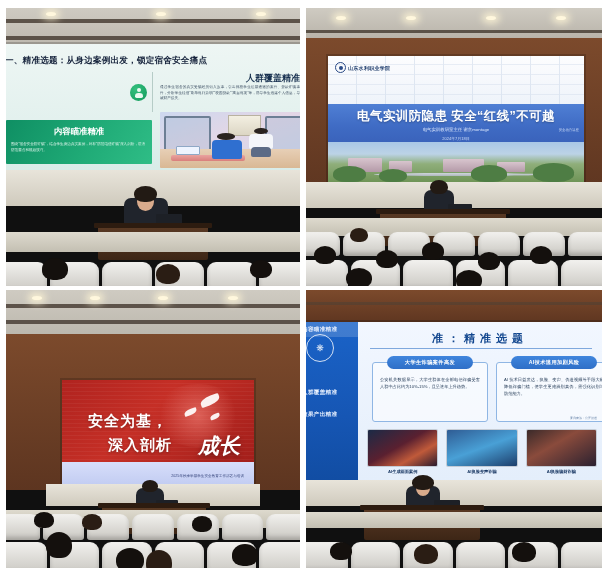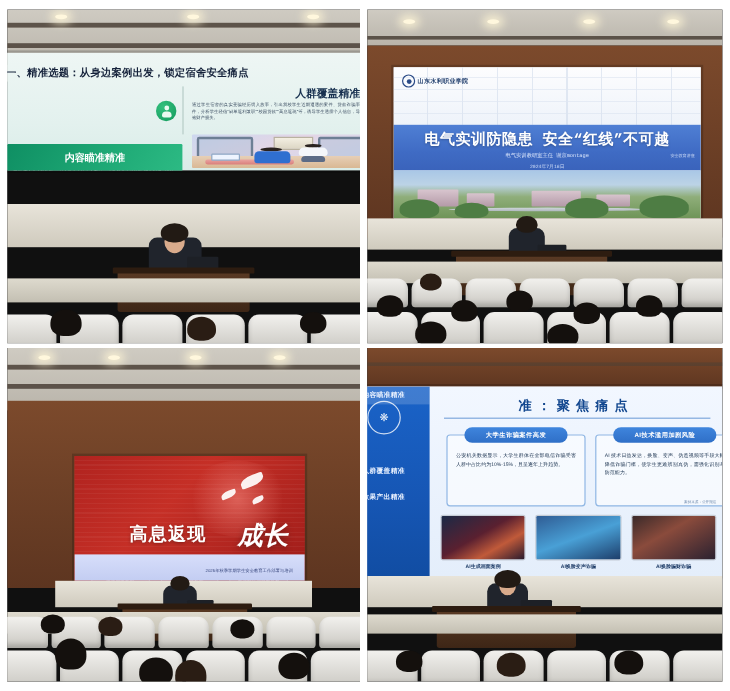--- a/index.html
+++ b/index.html
@@ -59,21 +59,21 @@
   .il-floor{position:absolute;left:0;right:0;bottom:0;height:34%;background:linear-gradient(#e7cfb6,#d9b894);}
   .il-bunk{position:absolute;border:2px solid #6d7f95;border-radius:2px;background:rgba(160,180,205,.35);}
   .il-desk{position:absolute;border-radius:2px;background:linear-gradient(#e9a3a0,#d97f7c);}
   .il-lap{position:absolute;background:#eef4ff;border:1px solid #8fa8c6;border-radius:1px;}
   .il-person{position:absolute;}
   .il-head{position:absolute;border-radius:50%;background:#2a2320;}
   .il-torso{position:absolute;border-radius:4px 4px 2px 2px;}
   .il-win{position:absolute;background:linear-gradient(#f3efe2,#dcd6c4);border:1px solid #b9b2a0;}
 
   
-  .s2{background:#eef2f8;font-family:Liberation Mono, monospace;}
+  .s2{background:#eef2f8;}
   .s2 .hdr{position:absolute;left:0;right:0;top:0;height:38%;
      background:linear-gradient(180deg,#fdfdfe,#eef3fa);}
   .s2 .hdr-grid{position:absolute;inset:0;opacity:.5;
      background:repeating-linear-gradient(90deg,transparent 0 28px,#c9d6e8 28px 29px),
                 repeating-linear-gradient(0deg,transparent 0 9px,#d5dfee 9px 10px);}
   .s2 .logo{position:absolute;left:7px;top:6px;display:flex;align-items:center;gap:2px;}
   .s2 .logo-mark{width:9px;height:9px;border-radius:50%;border:1.2px solid #2a4a86;
      display:flex;align-items:center;justify-content:center;}
   .s2 .logo-mark i{width:4px;height:4px;border-radius:50%;background:#2a4a86;display:block;}
   .s2 .logo-text{font-size:5px;font-weight:700;color:#23406f;letter-spacing:.3px;}
@@ -152,21 +152,21 @@
   <div class="cell cell-tl">
     <div class="photo">
       <div class="ceiling" style="height:46px;"></div>
       <div class="ceil-beam" style="top:11px;height:4px;"></div>
       <div class="ceil-beam" style="top:28px;height:4px;"></div>
       <div class="downlight" style="left:40px;top:4px;"></div>
       <div class="downlight" style="left:150px;top:4px;"></div>
       <div class="downlight" style="left:250px;top:4px;"></div>
       <div class="wall-panel" style="left:0;top:46px;right:0;height:14px;"></div>
 
-      <div class="screen s1" style="left:-4px;top:36px;width:302px;height:98px;">
+      <div class="screen s1" style="left:-4px;top:36px;width:302px;height:126px;">
         <div class="s1-title">一、精准选题：从身边案例出发，锁定宿舍安全痛点</div>
         <div class="divider"></div>
         <div class="circ"></div>
         <div class="case-title">人群覆盖精准</div>
         <div class="case-body">通过学生宿舍的真实受骗经历切入故事，引出我校学生近期遭遇的案件、贷款诈骗事件，分析学生轻信“刷单返利兼职”“校园贷款”“高息返现”等，诱导学生透露个人信息，导致财产损失。</div>
 
         <div class="greenbox">
           <div class="gb-title">内容瞄准精准</div>
           <div class="gb-body">围绕“宿舍安全防诈骗”，结合学生身边真实案例，对标“防范电信诈骗”深入剖析，讲清防范要点和规避技巧。</div>
         </div>
@@ -304,21 +304,22 @@
       <div class="wallwood" style="top:44px;height:156px;"></div>
 
       <div class="screen s3" style="left:56px;top:90px;width:192px;height:104px;">
         <div class="rlines"></div>
         <div class="glow"></div>
         <div class="doves">
           <div class="dove" style="left:22px;top:0;width:20px;height:9px;"></div>
           <div class="dove" style="left:6px;top:13px;width:13px;height:6px;"></div>
           <div class="dove" style="left:32px;top:18px;width:10px;height:5px;"></div>
         </div>
-        <div class="t3b">高息返现</div>
+        <div class="t3a">安全为基，</div>
+        <div class="t3b">深入剖析</div>
         <div class="t3c">成长</div>
         <div class="author">主讲人：张老师</div>
         <div class="pills">
           <div class="pill">宿舍用电安全</div>
           <div class="pill">防范电信诈骗</div>
           <div class="pill">应急处置与自救互救</div>
         </div>
         <div class="footbar"></div>
         <div class="footnote">2025年秋季学期学生安全教育工作部署与培训</div>
       </div>
@@ -372,21 +373,21 @@
             <span>内容瞄准精准</span>
           </div>
           <div class="side-item" style="top:63px;">
             <span>人群覆盖精准</span>
           </div>
           <div class="side-item" style="top:85px;">
             <span>效果产出精准</span>
           </div>
         </div>
 
-        <div class="t4">准：聚焦痛点</div>
+        <div class="t4">准：精准选题</div>
         <div class="rule"></div>
 
         <div class="card c1">
           <div class="cap">大学生诈骗案件高发</div>
           <div class="body">公安机关数据显示，大学生群体在全部电信诈骗受害人群中占比约为10%-15%，且呈逐年上升趋势。</div>
         </div>
         <div class="card c2">
           <div class="cap">AI技术滥用加剧风险</div>
           <div class="body">AI 技术日益发达，换脸、变声、伪造视频等手段大幅降低诈骗门槛，使学生更难辨别真伪，需强化识别与防范能力。</div>
         </div>

